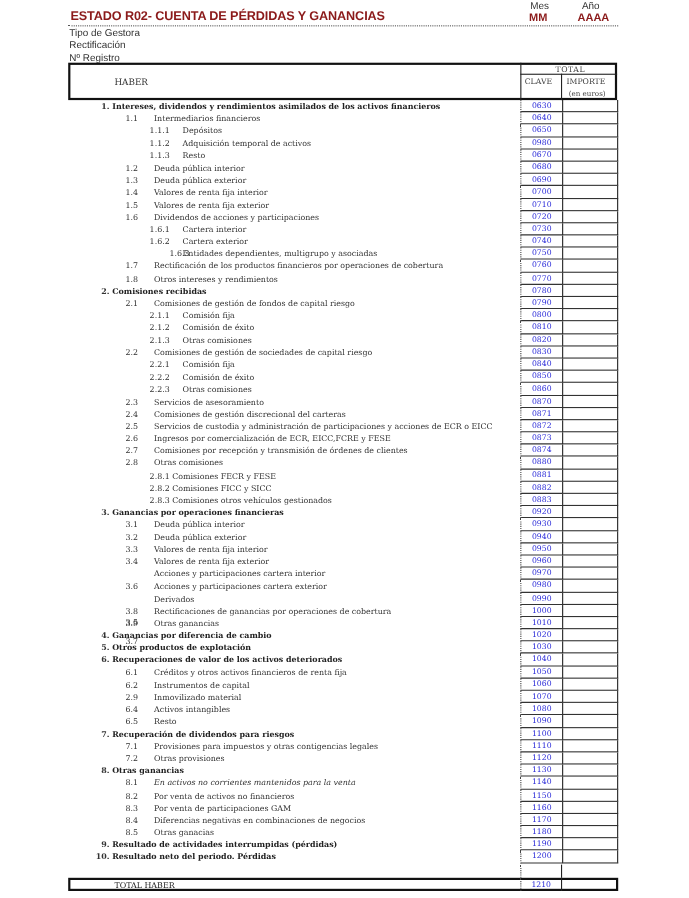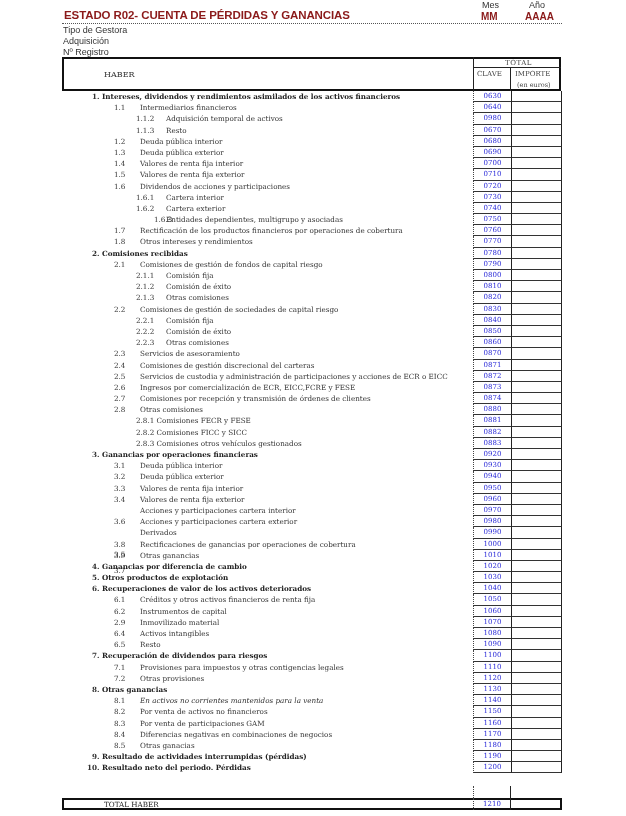--- a/index.html
+++ b/index.html
@@ -38,21 +38,21 @@
 <body>
 
 <div class="hdr-title">ESTADO R02- CUENTA DE PÉRDIDAS Y GANANCIAS</div>
 <div class="hdr-mes-label">Mes</div>
 <div class="hdr-anio-label">Año</div>
 <div class="hdr-mes-val">MM</div>
 <div class="hdr-anio-val">AAAA</div>
 <div class="hdr-line"></div>
 
 <div class="meta" style="top:25px;">Tipo de Gestora</div>
-<div class="meta" style="top:36px;">Adquisición</div>
+<div class="meta" style="top:36px;">Rectificación</div>
 <div class="meta" style="top:47px;">Nº Registro</div>
 
 <div class="headbox"></div>
 <div class="vline" style="left:473px; top:57px; height:34px;"></div>
 <div class="hline" style="left:473px; top:67px; width:88px;"></div>
 <div class="vline" style="left:510px; top:67px; height:24px;"></div>
 <div class="head-haber">HABER</div>
 <div class="head-total">TOTAL</div>
 <div class="head-clave">CLAVE</div>
 <div class="head-importe">IMPORTE</div>
@@ -65,20 +65,26 @@
       <span class="clave">0630</span>
       <span class="imp"></span>
     </div>
     <div class="row l2">
       <span class="num" style="left: 52px;">1.1</span>
       <span class="lbl" style="left: 78px;">Intermediarios financieros</span>
       <span class="clave">0640</span>
       <span class="imp"></span>
     </div>
     <div class="row l3">
+      <span class="num" style="left: 74px;">1.1.1</span>
+      <span class="lbl" style="left: 104px;">Depósitos</span>
+      <span class="clave">0650</span>
+      <span class="imp"></span>
+    </div>
+    <div class="row l3">
       <span class="num" style="left: 74px;">1.1.2</span>
       <span class="lbl" style="left: 104px;">Adquisición temporal de activos</span>
       <span class="clave">0980</span>
       <span class="imp"></span>
     </div>
     <div class="row l3">
       <span class="num" style="left: 74px;">1.1.3</span>
       <span class="lbl" style="left: 104px;">Resto</span>
       <span class="clave">0670</span>
       <span class="imp"></span>

